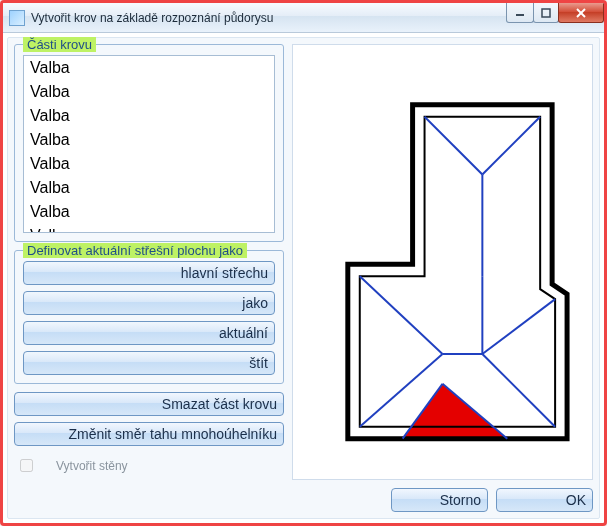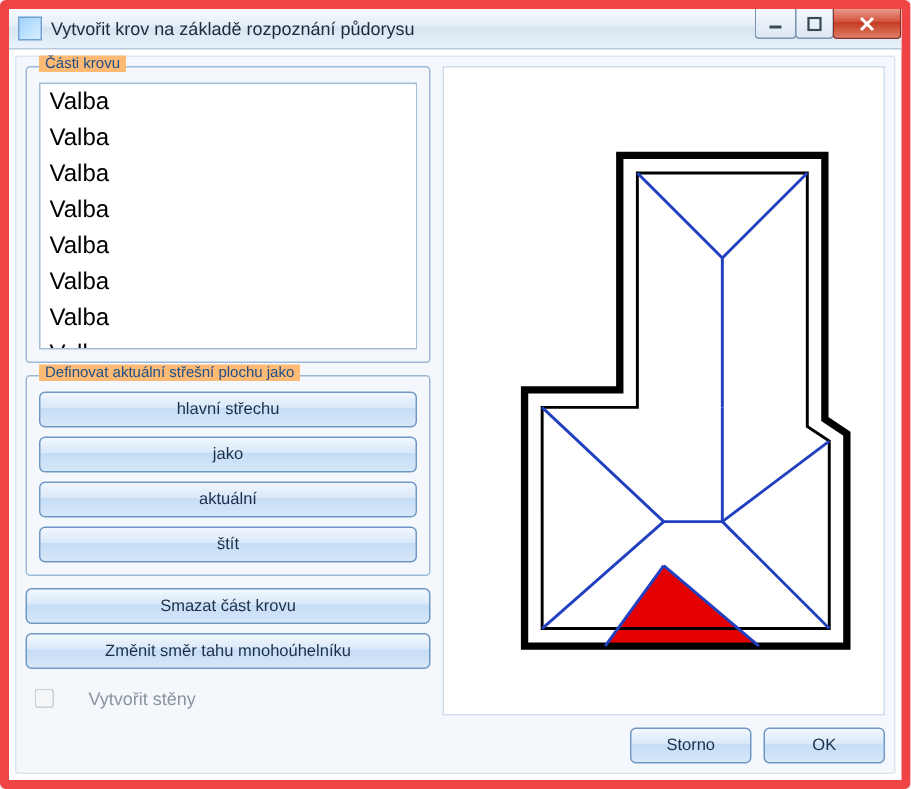--- a/index.html
+++ b/index.html
@@ -6,21 +6,21 @@
     margin: 0;
     padding: 0;
     font-family: "Segoe UI", Tahoma, sans-serif;
     font-size: 11px;
     background: #fff;
   }
   .window {
     width: 607px;
     height: 526px;
     background: #fff;
-    border: 6px solid #ef4444;
+    border: 3px solid #ef4444;
     box-sizing: border-box;
     position: relative;
     display: flex;
     flex-direction: column;
     box-shadow: 0 0 8px rgba(0,0,0,0.2);
     border-radius: 4px;
     overflow: hidden;
   }
   
   .titlebar {
@@ -112,24 +112,24 @@
     border: 1px solid #9cb9d8;
     border-radius: 3px;
     padding: 10px 8px 8px 8px;
     position: relative;
     background: #f4f8fc;
   }
   .groupbox > .legend {
     position: absolute;
     top: -8px;
     left: 8px;
-    background: #fdba74;
+    background: #bef264;
     padding: 0 4px;
     color: #1f4e87;
-    font-size: 10px;
+    font-size: 13px;
   }
 
   
   .listbox {
     height: 176px;
     background: #fff;
     border: 1px solid #a7bdd4;
     overflow: auto;
   }
   .listbox .item {
@@ -141,24 +141,25 @@
 
   
   .btn {
     display: block;
     width: 100%;
     height: 24px;
     border: 1px solid #6e97c4;
     border-radius: 4px;
     background: linear-gradient(to bottom, #f1f7fe 0%, #d9e8f9 45%, #c5ddf6 46%, #d6e7f8 100%);
     color: #1b2f4a;
-    font-size: 11px;
+    font-size: 14px;
     cursor: pointer;
     box-sizing: border-box;
     font-family: inherit;
+    text-align: right;
   }
   .btnstack { display: flex; flex-direction: column; gap: 6px; }
 
   
   .checkrow {
     display: flex;
     align-items: center;
     gap: 20px;
     color: #8a949e;
     font-size: 12px;
@@ -169,21 +170,21 @@
   }
 
   
   .footer {
     display: flex;
     justify-content: flex-end;
     gap: 8px;
     padding-top: 8px;
   }
   .footer .btn {
-    width: 81px;
+    width: 97px;
     height: 24px;
   }
 
   
   .preview-svg {
     position: absolute;
     inset: 0;
   }
 </style>
 </head>

